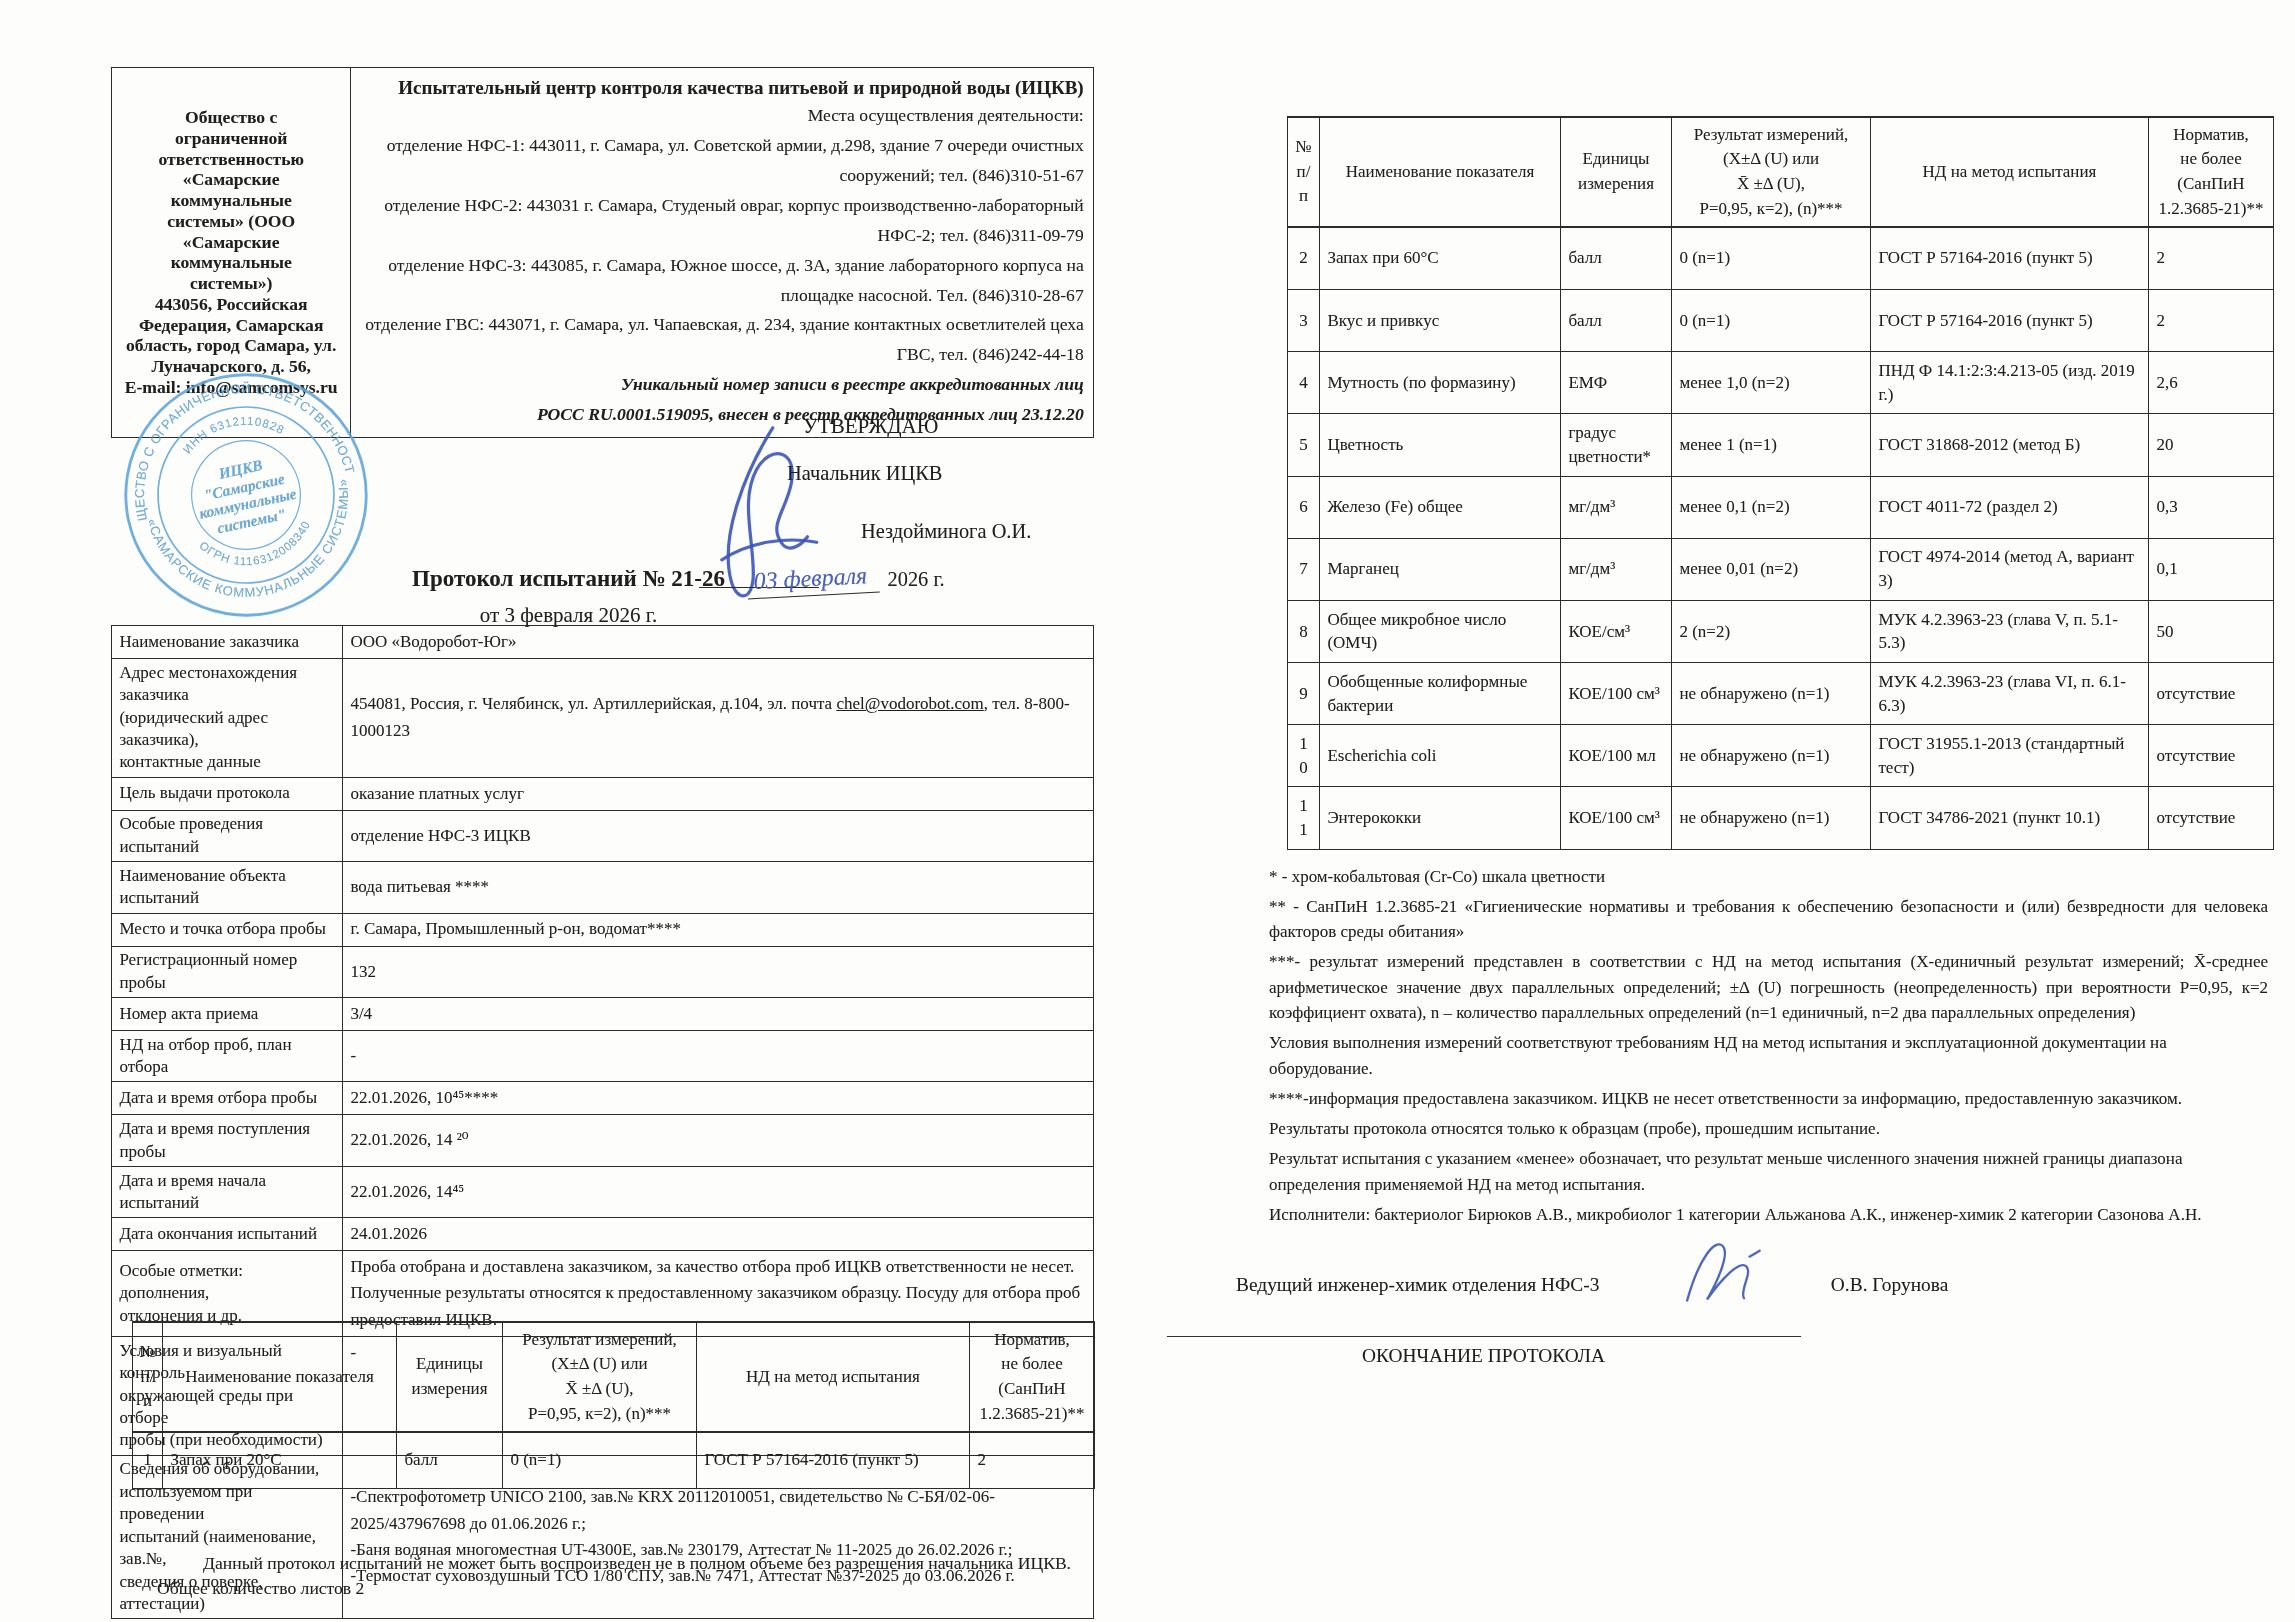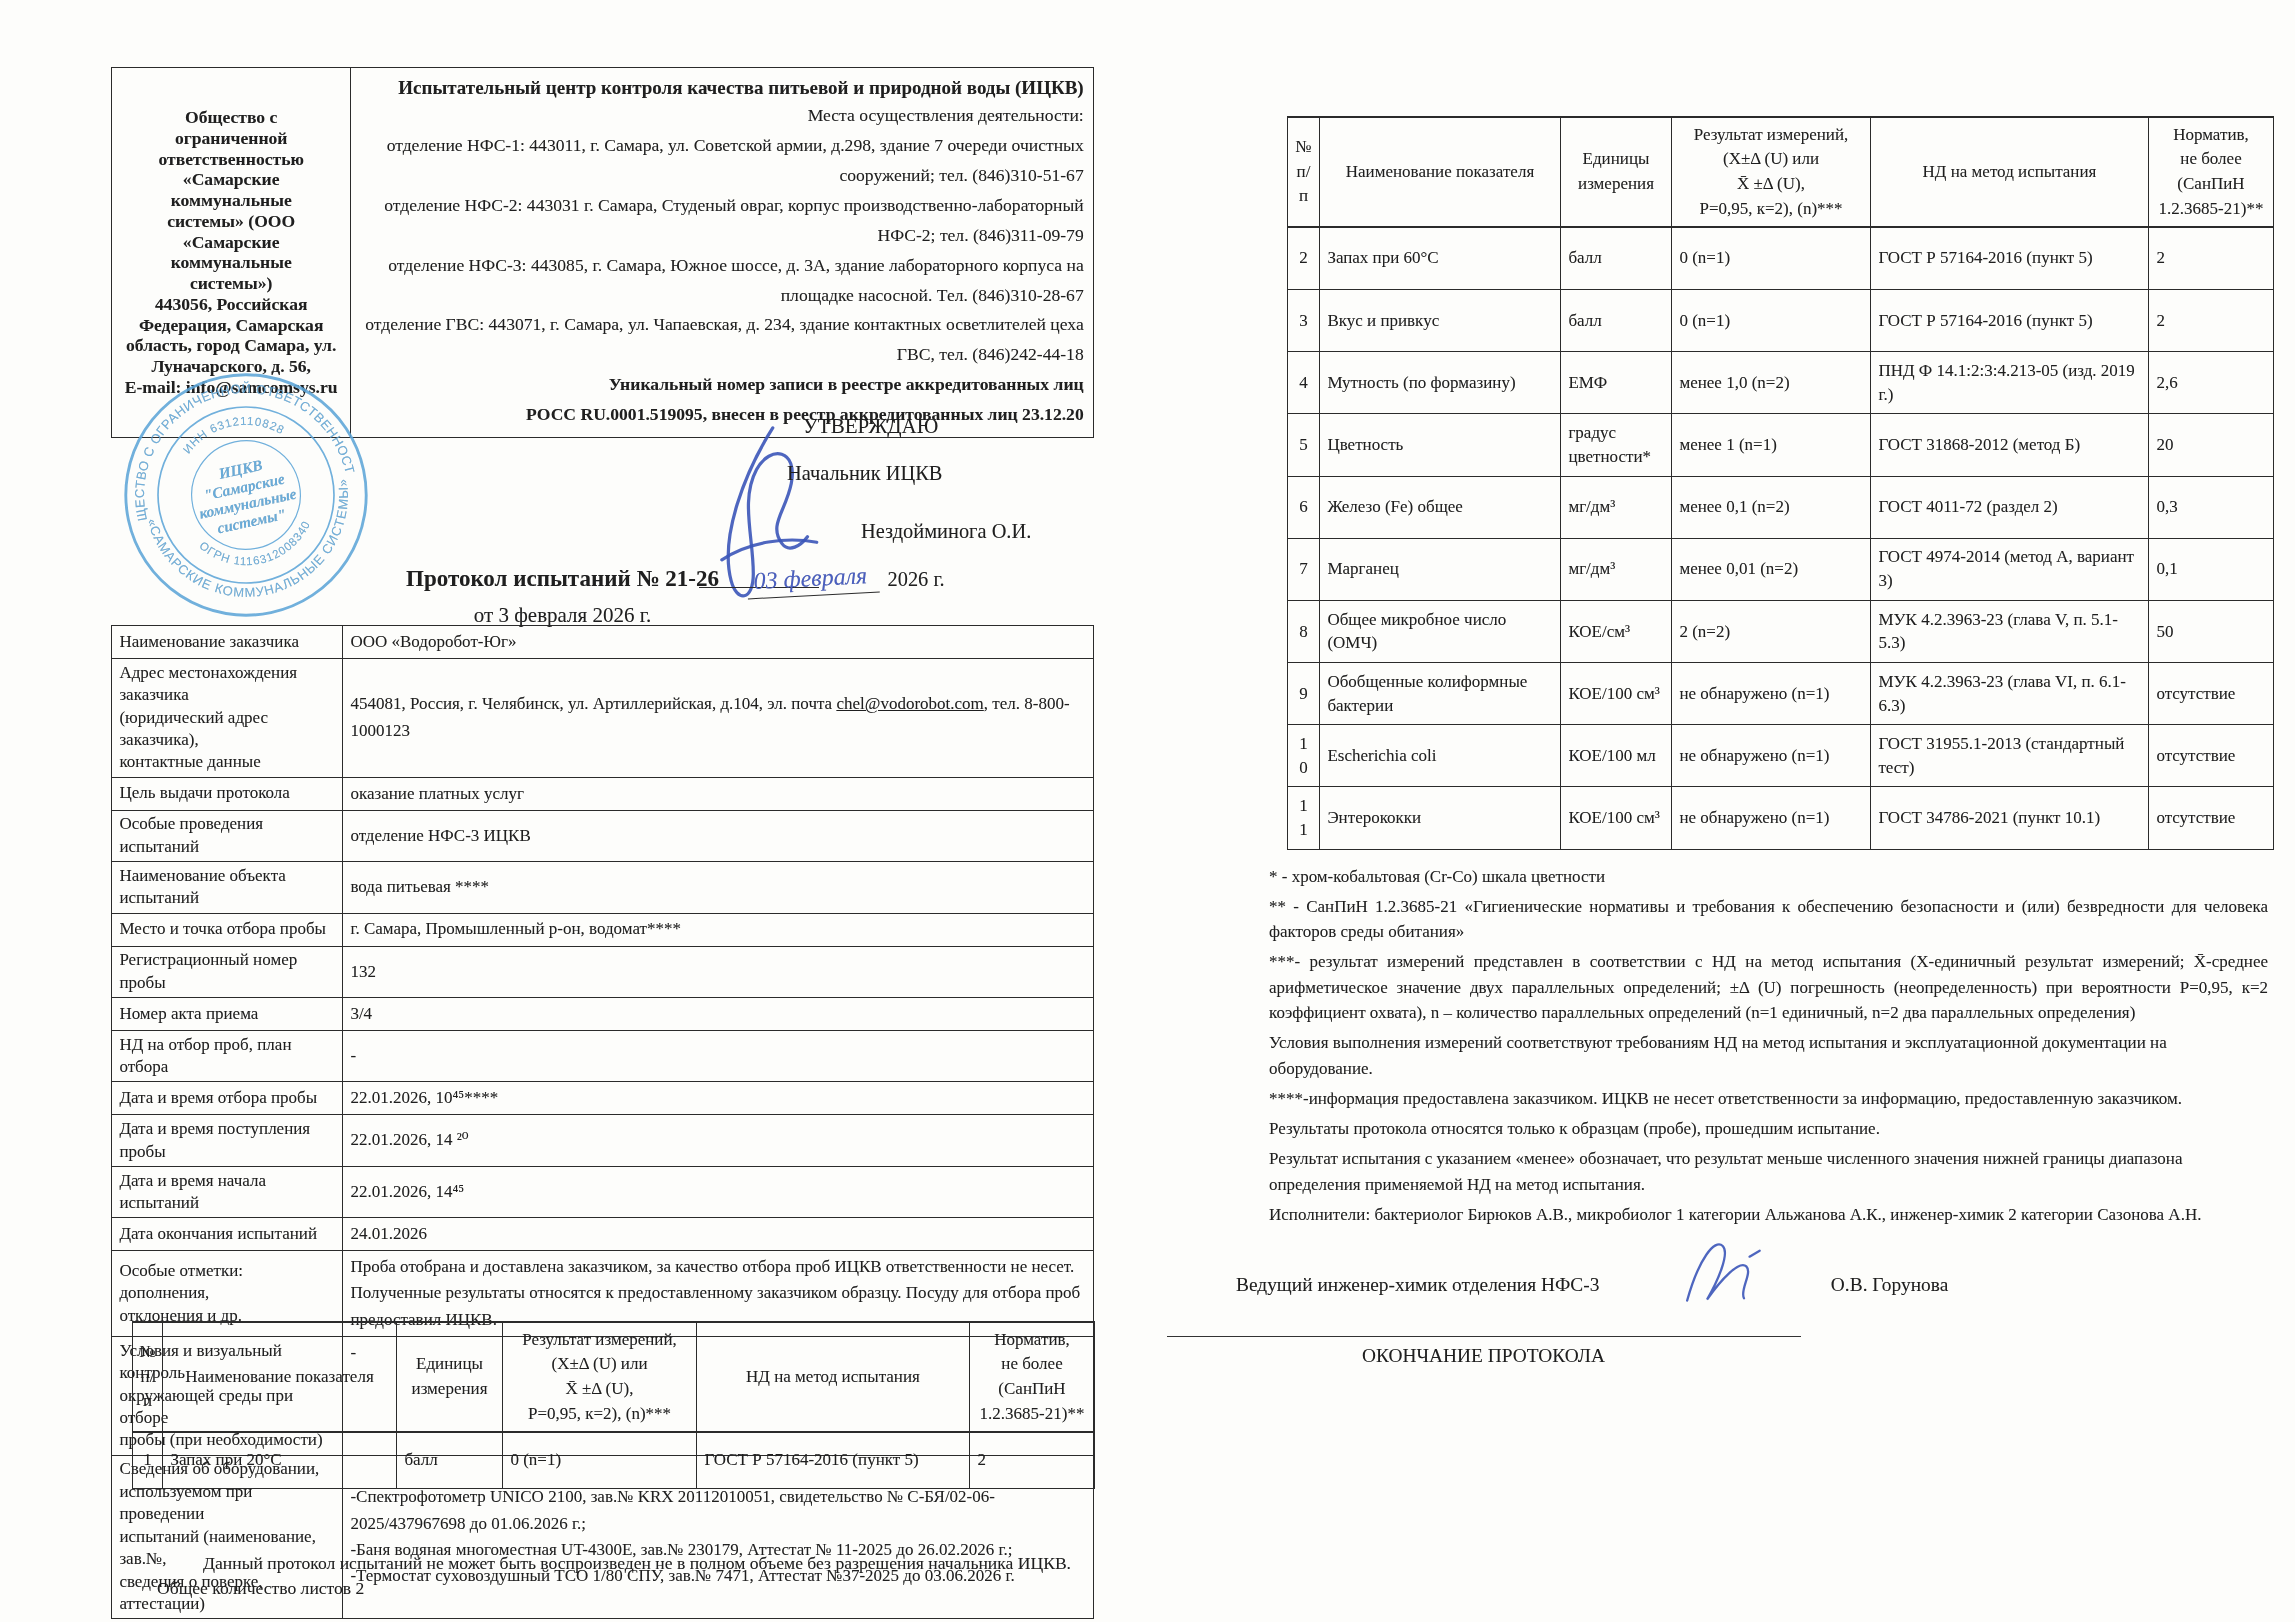--- a/index.html
+++ b/index.html
@@ -15,21 +15,21 @@
   #page-2{left:1148px;width:1148px;}
   table{border-collapse:collapse;table-layout:fixed;}
   td,th{border:1.4px solid #2b2b2b;vertical-align:middle;word-wrap:break-word;}
   .pre{white-space:pre-line;}
 
   
   .org-table{position:absolute;left:111px;top:67px;width:983px;}
   .org-left{width:231px;text-align:center;font-weight:bold;font-size:17.6px;line-height:1.18;padding:4.6px 3.7px;}
   .org-right{text-align:right;font-size:17.6px;line-height:1.7;padding:6.5px 9.3px;}
   .org-title{font-weight:bold;font-size:19px;line-height:1.4;}
-  .org-reg{font-weight:bold;}
+  .org-reg{font-weight:bold;font-style:italic;}
 
   
   .stamp{position:absolute;left:121px;top:370px;width:250px;height:250px;
          transform:rotate(-12deg);opacity:.88;pointer-events:none;}
   .stamp svg{width:100%;height:100%;}
   .stamp text{fill:#5ea6d8;font-family:"Liberation Sans",sans-serif;}
   .stamp circle{stroke:#5ea6d8;fill:none;}
   .stamp-center{position:absolute;left:50%;top:50%;transform:translate(-50%,-50%);
         width:111px;text-align:center;color:#55a0d4;font-style:italic;
         font-size:15.3px;line-height:1.15;white-space:pre-line;font-weight:bold;}
@@ -43,21 +43,21 @@
   .appr-sig svg{width:100%;height:100%;}
   .sig-stroke{fill:none;stroke:#3b55b8;stroke-width:7;stroke-linecap:round;opacity:.9;}
   .appr-underline{position:absolute;left:4.6px;top:180px;width:120px;border-bottom:1.9px solid #2b2b2b;}
   .appr-date{position:absolute;left:53px;top:155px;font-size:20.4px;white-space:nowrap;}
   .hand{color:#4a5fc0;font-style:italic;font-size:24px;
         border-bottom:1.4px solid #2b2b2b;padding:0 12px 0.9px 6.5px;
         display:inline-block;transform:rotate(-3deg);}
   .appr-year{margin-left:8.3px;}
 
   
-  .doc-title{position:absolute;left:94px;top:563px;width:937px;text-align:center;}
+  .doc-title{position:absolute;left:100px;top:563px;width:937px;text-align:center;}
   .doc-title .t1{font-weight:bold;font-size:23px;}
   .doc-title .t2{font-size:21px;margin-top:6.5px;}
 
   
   .details{position:absolute;left:111px;top:625px;width:983px;font-size:17px;}
   .details td{padding:2.8px 7.4px;}
   .details .lbl{width:231px;line-height:1.32;}
   .details .val{line-height:1.55;}
   .email{text-decoration:underline;}
 

